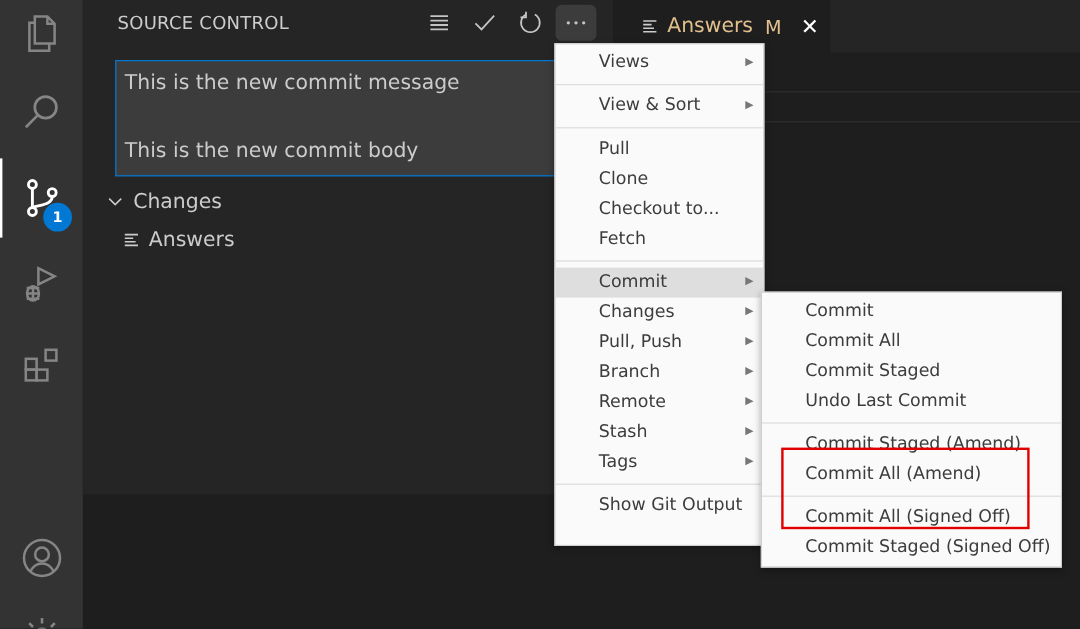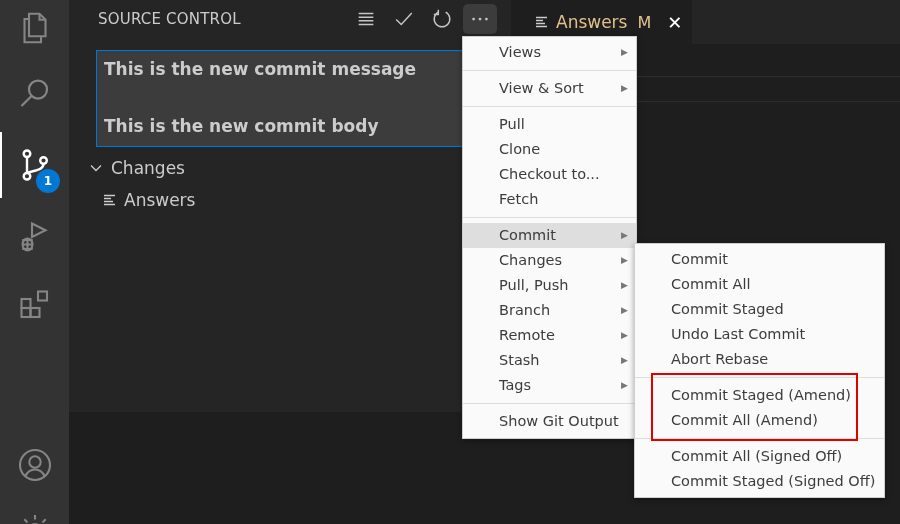--- a/index.html
+++ b/index.html
@@ -12,42 +12,42 @@
   .act-item svg { width: 36px; height: 36px; }
   .badge { position: absolute; left: 34px; top: 37px; width: 24px; height: 24px; border-radius: 50%; background: #0078d4; color: #fff; font-size: 12px; font-weight: bold; display: flex; align-items: center; justify-content: center; }
 
   .sidebar { position: absolute; left: 69px; top: 0; width: 442px; height: 412px; background: #252526; }
   .sb-title { position: absolute; left: 29px; top: 10px; color: #cccccc; font-size: 15px; letter-spacing: 0.2px; }
   .sb-actions { position: absolute; top: 4px; left: 280px; display: flex; gap: 4px; }
   .sb-btn { width: 34px; height: 30px; display: flex; align-items: center; justify-content: center; border-radius: 5px; color: #c5c5c5; }
   .sb-btn.hover { background: #3c3c3c; }
   .sb-btn svg { width: 22px; height: 22px; }
 
-  .commit-box { position: absolute; left: 27px; top: 50px; width: 420px; height: 97px; background: #3c3c3c; border: 1px solid #0078d4; color: #cccccc; font-size: 17px; padding: 8px 7px; line-height: 20px; font-weight: bold; }
+  .commit-box { position: absolute; left: 27px; top: 50px; width: 420px; height: 97px; background: #3c3c3c; border: 1px solid #0078d4; color: #cccccc; font-size: 17px; padding: 8px 7px; line-height: 20px; }
   .commit-box .line2 { margin-top: 37px; }
 
   .changes-row { position: absolute; left: 20px; top: 158px; color: #cccccc; font-size: 17px; display: flex; align-items: center; gap: 8px; }
   .file-row { position: absolute; left: 34px; top: 190px; color: #cccccc; font-size: 17px; display: flex; align-items: center; gap: 8px; }
   .lines-icon { width: 13px; height: 12px; display: inline-block; }
 
   .editor-tabs { position: absolute; left: 511px; top: 0; width: 389px; height: 44px; background: #252526; }
   .tab { position: absolute; left: 0; top: 0; width: 181px; height: 44px; background: #1e1e1e; display: flex; align-items: center; padding-left: 24px; gap: 8px; }
   .tab-label { color: #e2c08d; font-size: 17px; }
   .tab-mod { color: #e2c08d; font-size: 16px; margin-left: 2px; }
   .tab-close { color: #ffffff; font-size: 18px; margin-left: 8px; }
   .editor { position: absolute; left: 511px; top: 44px; width: 389px; height: 480px; background: #1e1e1e; }
   .breadcrumb-line { position: absolute; left: 0; width: 389px; height: 1px; background: #2e2e2e; }
 
   .menu { position: absolute; background: #fafafa; border: 1px solid #cfcfcf; box-shadow: 0 2px 6px rgba(0,0,0,0.35); color: #3c3c3c; font-family: "DejaVu Sans", sans-serif; font-size: 14.5px; }
   .menu-item { position: relative; height: 25px; line-height: 25px; padding-left: 36px; white-space: nowrap; }
   .menu-item.selected { background: #dedede; }
   .menu-item .arrow { position: absolute; right: 8px; top: 0; font-size: 9px; color: #777; }
   .menu-sep { height: 1px; background: #dddddd; margin: 5px 0; }
 
-  .main-menu { left: 462px; top: 36px; width: 175px; padding-top: 3px; padding-bottom: 4px; }
+  .main-menu { left: 462px; top: 36px; width: 175px; padding-top: 3px; padding-bottom: 20px; }
   .sub-menu { left: 634px; top: 243px; width: 251px; padding-top: 3px; padding-bottom: 3px; }
 
   .highlight-box { position: absolute; left: 651px; top: 373px; width: 207px; height: 68px; border: 2px solid #e00000; pointer-events: none; }
 </style>
 </head>
 <body>
 
 <div class="activity-bar">
   <div class="act-item" style="top:-5px;">
     <svg viewBox="0 0 24 24" fill="none" stroke="#858585" stroke-width="1.4">
@@ -183,21 +183,20 @@
   <div class="menu-item"><span>Tags</span><span class="arrow">▶</span></div>
   <div class="menu-sep"></div>
   <div class="menu-item"><span>Show Git Output</span></div>
 </div>
 
 <div class="menu sub-menu">
   <div class="menu-item"><span>Commit</span></div>
   <div class="menu-item"><span>Commit All</span></div>
   <div class="menu-item"><span>Commit Staged</span></div>
   <div class="menu-item"><span>Undo Last Commit</span></div>
-  <div class="menu-item"><span>Abort Rebase</span></div>
   <div class="menu-sep"></div>
   <div class="menu-item"><span>Commit Staged (Amend)</span></div>
   <div class="menu-item"><span>Commit All (Amend)</span></div>
   <div class="menu-sep"></div>
   <div class="menu-item"><span>Commit All (Signed Off)</span></div>
   <div class="menu-item"><span>Commit Staged (Signed Off)</span></div>
 </div>
 
 <div class="highlight-box"></div>
 

